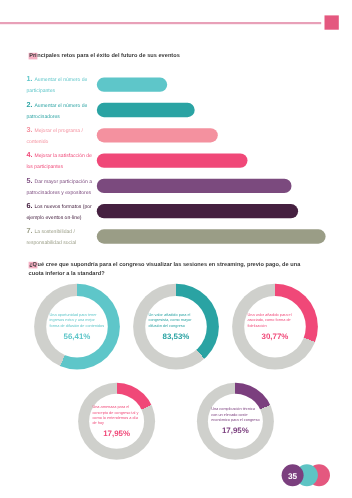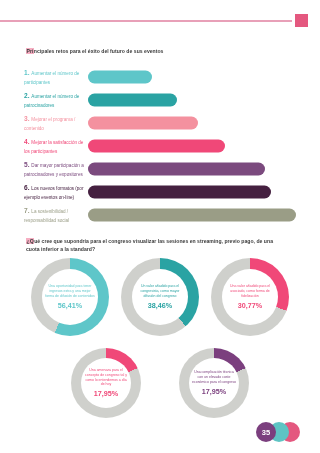--- a/index.html
+++ b/index.html
@@ -62,21 +62,21 @@
     display:flex;justify-content:center;gap:38px;
   }
   .donut{position:relative;width:78px;height:78px;}
   .donut.sm{width:70px;height:70px;}
   .ring{
     position:absolute;inset:0;border-radius:50%;
   }
   .hole{
     position:absolute;inset:11px;border-radius:50%;background:#fff;
     display:flex;flex-direction:column;align-items:center;justify-content:center;
-    text-align:center;padding:0 3px;box-sizing:border-box;
+    padding:0 3px;box-sizing:border-box;
   }
   .donut.sm .hole{inset:10px;}
   .dtext{
     font-size:3.5px;line-height:1.42;
     margin-bottom:2px;
   }
   .dval{font-size:7.2px;font-weight:bold;}
 
   
   .pagenum{
@@ -159,21 +159,21 @@
         <div class="ring" style="background: conic-gradient(rgb(94, 198, 201) 0deg, rgb(94, 198, 201) 56.41%, rgb(207, 208, 204) 56.41%, rgb(207, 208, 204) 100%);"></div>
         <div class="hole">
           <div class="dtext" style="color: rgb(94, 198, 201);">Una oportunidad para tener ingresos extra y una mejor forma de difusión de contenidos</div>
           <div class="dval" style="color: rgb(94, 198, 201);">56,41%</div>
         </div>
       </div>
       <div class="donut">
         <div class="ring" style="background: conic-gradient(rgb(42, 163, 163) 0deg, rgb(42, 163, 163) 38.46%, rgb(207, 208, 204) 38.46%, rgb(207, 208, 204) 100%);"></div>
         <div class="hole">
           <div class="dtext" style="color: rgb(42, 163, 163);">Un valor añadido para el congresista, como mayor difusión del congreso</div>
-          <div class="dval" style="color: rgb(42, 163, 163);">38,46%</div>
+          <div class="dval" style="color: rgb(42, 163, 163);">83,53%</div>
         </div>
       </div>
       <div class="donut">
         <div class="ring" style="background: conic-gradient(rgb(240, 72, 120) 0deg, rgb(240, 72, 120) 30.77%, rgb(207, 208, 204) 30.77%, rgb(207, 208, 204) 100%);"></div>
         <div class="hole">
           <div class="dtext" style="color: rgb(240, 72, 120);">Una valor añadido para el asociado, como forma de fidelización</div>
           <div class="dval" style="color: rgb(240, 72, 120);">30,77%</div>
         </div>
       </div>
     </div>

